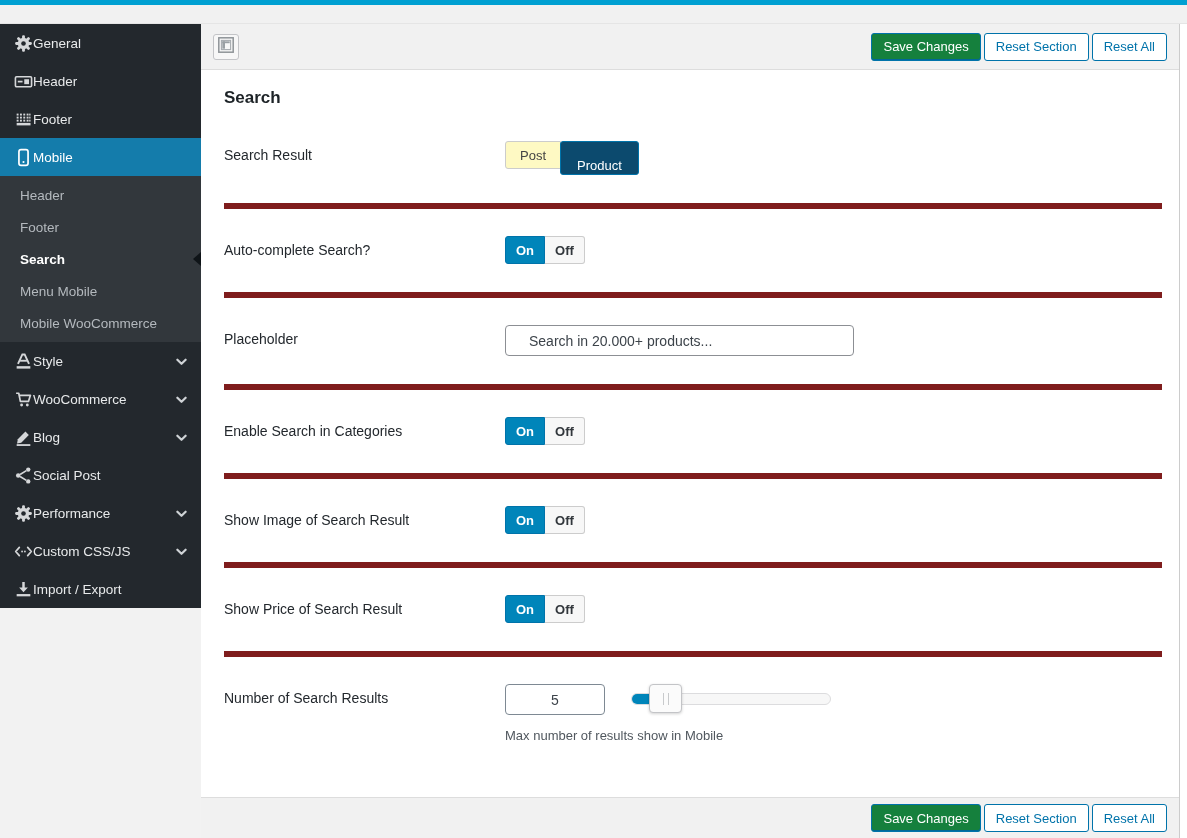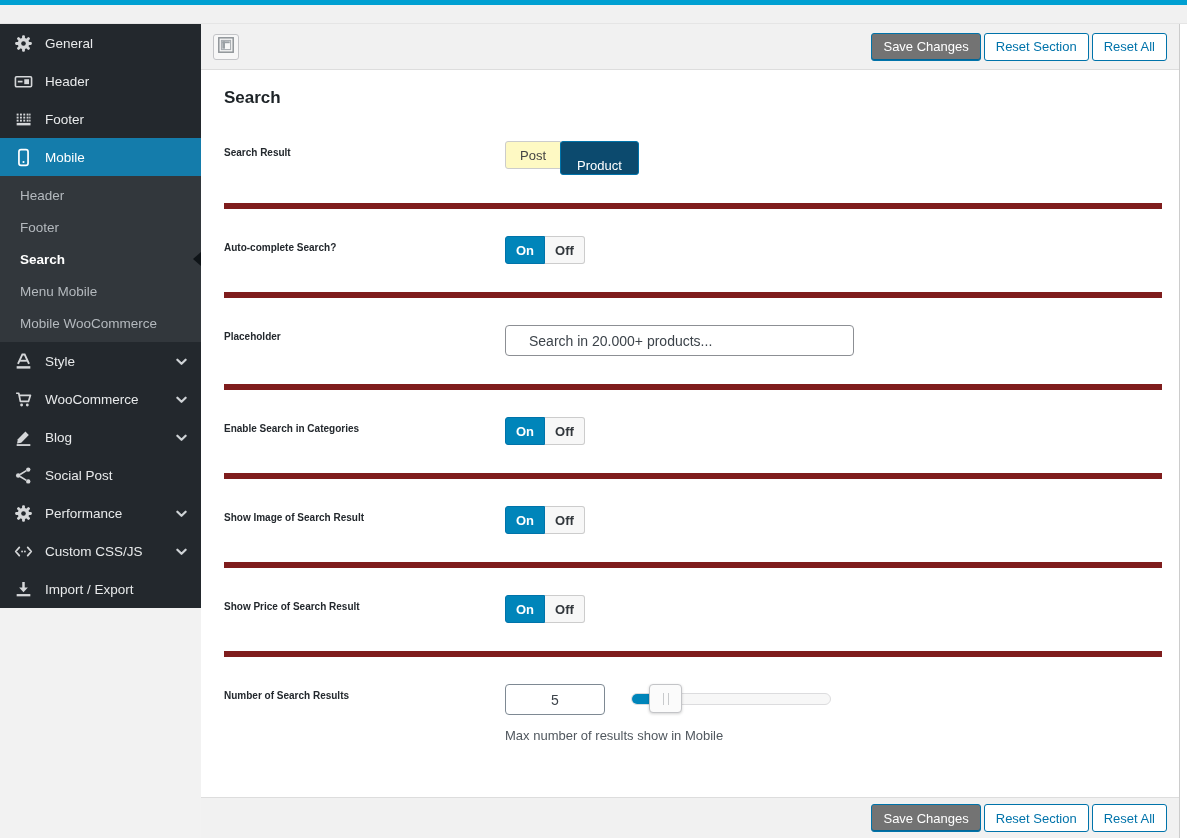--- a/index.html
+++ b/index.html
@@ -11,45 +11,45 @@
     overflow:hidden;
     color:#23282d;
   }
   
   .top-blue { position:absolute; top:0; left:0; right:0; height:5px; background:#00a0d2; z-index:5; }
   .top-gray { position:absolute; top:5px; left:0; right:0; height:19px; background:#f1f1f1; border-bottom:1px solid #e5e5e5; z-index:4; }
 
   
   .left-col { position:absolute; left:0; top:24px; bottom:0; width:201px; background:#f2f2f2; z-index:3; }
   .sidebar { background:#23282d; }
-  .side-item { height:38px; display:flex; align-items:center; padding:0 14px; gap:12px; color:#e8eaeb; font-size:13.5px; cursor:pointer; position:relative; }
+  .side-item { height:38px; display:flex; align-items:center; padding:0 14px; gap:0; color:#e8eaeb; font-size:13.5px; cursor:pointer; position:relative; }
   .side-item .icon { width:19px; height:19px; flex:0 0 19px; color:#d5d7d9; display:flex; align-items:center; justify-content:center; }
   .side-item.active { background:#147cab; color:#fff; }
   .side-item.active .icon { color:#fff; }
   .chev { margin-left:auto; color:#cfd3d6; }
   .submenu { background:#32373c; padding:3px 0; }
   .sub-item { height:32px; display:flex; align-items:center; padding:0 20px; color:#b4b9be; font-size:13.5px; cursor:pointer; position:relative; }
   .sub-item.active { color:#fff; font-weight:bold; }
   .active-arrow { position:absolute; right:0; top:50%; transform:translateY(-50%); width:0; height:0;
     border-top:7px solid transparent; border-bottom:7px solid transparent; border-right:8px solid #0f1418; }
 
   
   .content { position:absolute; left:201px; top:24px; bottom:0; width:979px; background:#fff; border-right:1px solid #ccc; display:flex; flex-direction:column; z-index:3; }
   .content-header { height:46px; background:#f1f1f1; border-bottom:1px solid #ddd; display:flex; align-items:center; padding:0 12px; flex:0 0 46px; }
   .panel-btn { width:26px; height:26px; background:#f7f7f7; border:1px solid #c3c4c7; border-radius:3px; display:flex; align-items:center; justify-content:center; cursor:pointer; }
   .btn-row { margin-left:auto; display:flex; gap:3px; }
   .btn { font-family:inherit; font-size:13px; height:28px; padding:0 11px; border-radius:3px; cursor:pointer; }
-  .btn-primary { background:#737373; border:1px solid #0073aa; color:#fff; box-shadow:inset 0 -1px 0 #006799; }
+  .btn-primary { background:#15803d; border:1px solid #0073aa; color:#fff; box-shadow:inset 0 -1px 0 #006799; }
   .btn-outline { background:#fff; border:1px solid #0073aa; color:#0073aa; }
 
   .content-body { flex:1 1 auto; overflow:hidden; padding:0 17px 0 23px; }
   .page-title { font-size:17px; font-weight:bold; color:#1d2327; margin:18px 0 6px; }
   .row { display:flex; align-items:flex-start; padding:27px 0 28px; }
   .row + .row { border-top:6px solid #7f1d1d; }
-  .row-label { width:281px; flex:0 0 281px; font-size:10px; font-weight:bold; color:#23282d; padding-top:6px; }
+  .row-label { width:281px; flex:0 0 281px; font-size:14px; font-weight:normal; color:#23282d; padding-top:6px; }
   .row-control { flex:1; }
 
   
   .seg-group { display:inline-flex; }
   .seg { height:28px; padding:0 14px; font-family:inherit; font-size:13px; background:#fef9c3; border:1px solid #ccc; color:#444; border-radius:3px 0 0 3px; cursor:pointer; }
   .seg.selected { background:#0c4a6e; border-color:#0073aa; color:#fff; border-radius:3px; margin-left:-1px; padding:16px 16px; }
 
   
   .onoff { display:inline-flex; }
   .onoff .on { width:40px; height:28px; background:#0085ba; border:1px solid #0073aa; border-radius:3px 0 0 3px; color:#fff; font-weight:bold; font-size:13px; font-family:inherit; cursor:pointer; }

